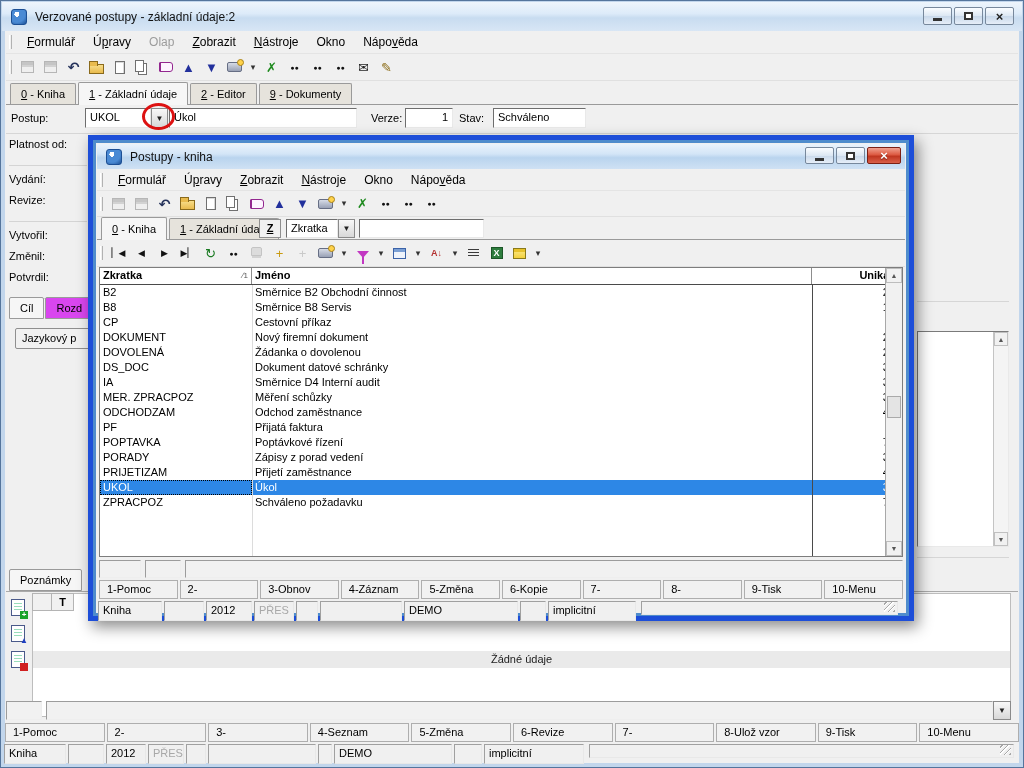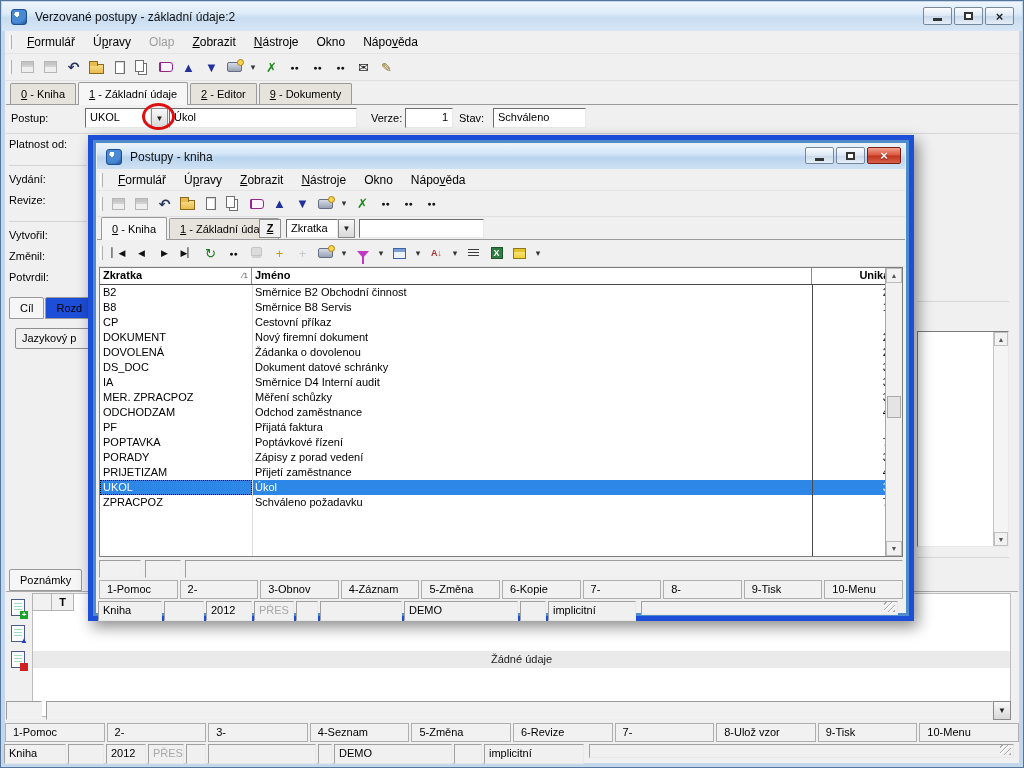--- a/index.html
+++ b/index.html
@@ -71,21 +71,21 @@
 .scell{background:#f0f0f0;border:1px solid;border-color:#a0a0a0 #e8e8e8 #e8e8e8 #a0a0a0;padding:2px 4px;font-size:11px;white-space:nowrap;overflow:hidden}
 .scell.disabled{color:#a8a8a8}
 .scell.flex{flex:1;position:relative}
 .scell.grip::after{content:"";position:absolute;right:2px;bottom:2px;width:11px;height:11px;
  background:repeating-linear-gradient(135deg,transparent 0 2px,#a8a8a8 2px 3px,#fff 3px 4px)}
 
 .flabel{position:absolute;font-size:11px}
 .red-circle{position:absolute;left:142px;top:103px;width:33px;height:27px;border:3px solid #dd1111;border-radius:50%;z-index:6}
 .lp-row{height:21px;font-size:11px}
 .lp-row.divider{height:1px;background:#d4d4d4;margin:6px 0 7px}
-.stab{display:inline-block;height:22px;padding:4px 10px 0;background:#1d4ed8;border:1px solid #9a9a9a;border-radius:2px 2px 0 0;margin-right:1px}
+.stab{display:inline-block;height:22px;padding:4px 10px 0;background:#d946ef;border:1px solid #9a9a9a;border-radius:2px 2px 0 0;margin-right:1px}
 .stab.active{background:#f6f6f6}
 .gbtn{background:#f1f1f1;border:1px solid #8f8f8f;border-radius:2px;padding:3px 6px;font-size:11px;white-space:nowrap;overflow:hidden}
 
 .rpanel{position:absolute;left:916px;top:330px;width:92px;height:216px;background:#fff;border:1px solid;border-color:#7a7a7a #e9e9e9 #e9e9e9 #7a7a7a}
 .vsb{position:absolute;right:0;top:0;bottom:0;width:15px;background:#f4f4f4;border-left:1px solid #c4c4c4}
 .vsb .arr{position:absolute;left:0;right:0;height:14px;background:#f1f1f1;border:1px solid #c0c0c0;font-size:7px;color:#555;text-align:center;line-height:13px}
 .vsb .arr.up{top:0}.vsb .arr.dn{bottom:0}
 .hline{position:absolute;height:1px;background:#d6d6d6}
 
 .nicon{position:absolute;width:14px;height:17px;background:#fff;border:1px solid #4a5a8a}

